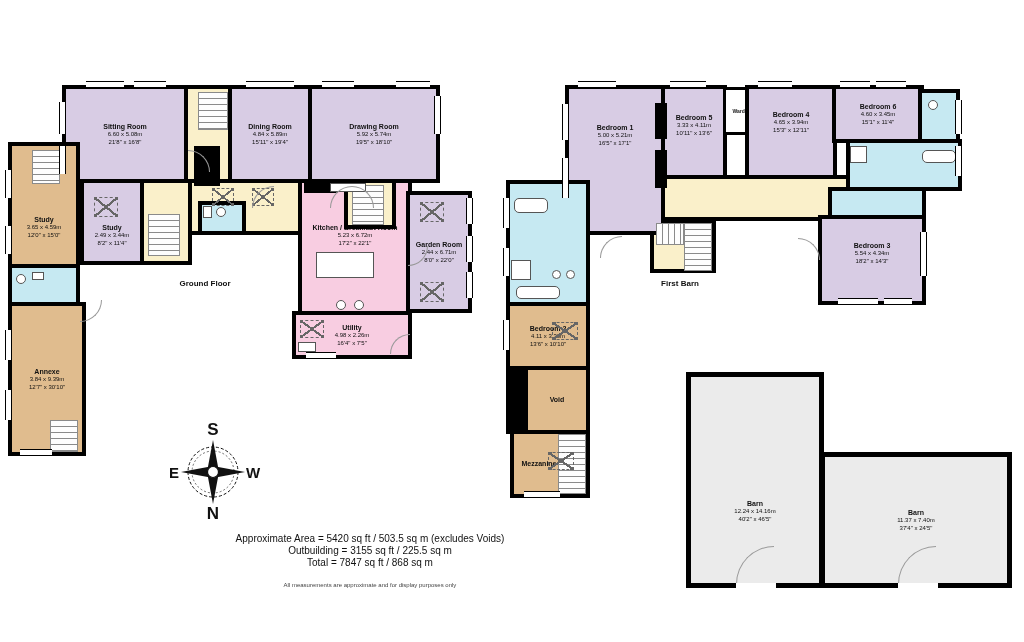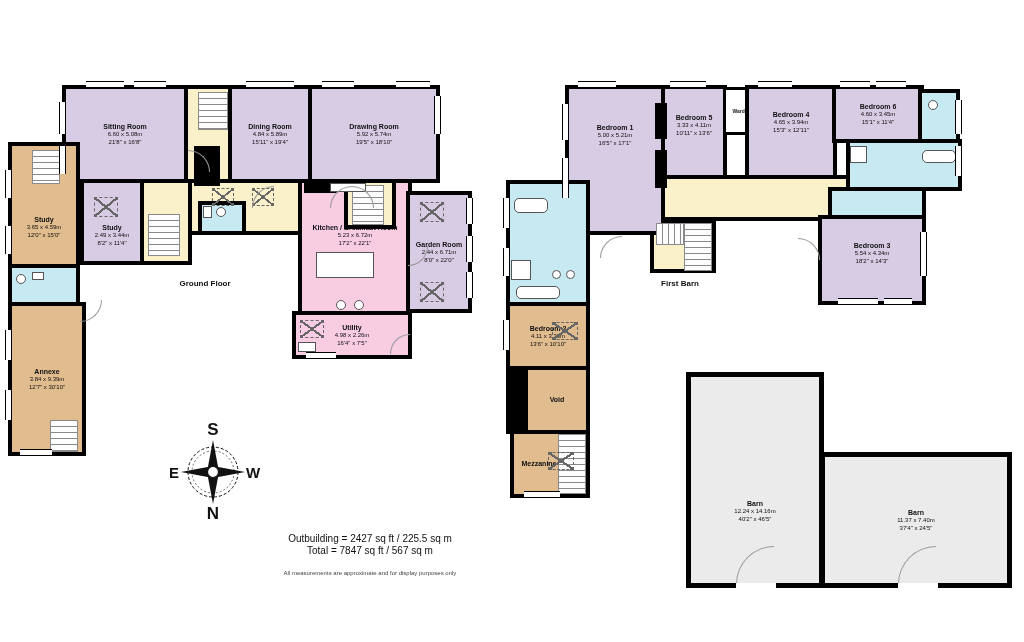--- a/index.html
+++ b/index.html
@@ -252,18 +252,19 @@
     <polygon points="48,22 54,54 48,86 42,54" fill="#111"></polygon>
     <polygon points="16,54 48,60 80,54 48,48" fill="#111"></polygon>
     <circle cx="48" cy="54" r="5.5" fill="#fff" stroke="#111" stroke-width="1.2"></circle>
     <text x="48" y="17" font-size="17" text-anchor="middle">S</text>
     <text x="48" y="101" font-size="17" text-anchor="middle">N</text>
     <text x="9" y="60" font-size="15" text-anchor="middle">E</text>
     <text x="88" y="60" font-size="15" text-anchor="middle">W</text>
   </svg>
 
   <div id="areatext">
-    <div class="big">Outbuilding = 2427 sq ft / 225.5 sq m</div>
-    <div class="big">Total = 7847 sq ft / 567 sq m</div>
+    <div class="big">Approximate Area = 5420 sq ft / 503.5 sq m (excludes Voids)</div>
+    <div class="big">Outbuilding = 3155 sq ft / 225.5 sq m</div>
+    <div class="big">Total = 7847 sq ft / 868 sq m</div>
     <div class="small">All measurements are approximate and for display purposes only</div>
   </div>
 
 </div>
 
 </body></html>

